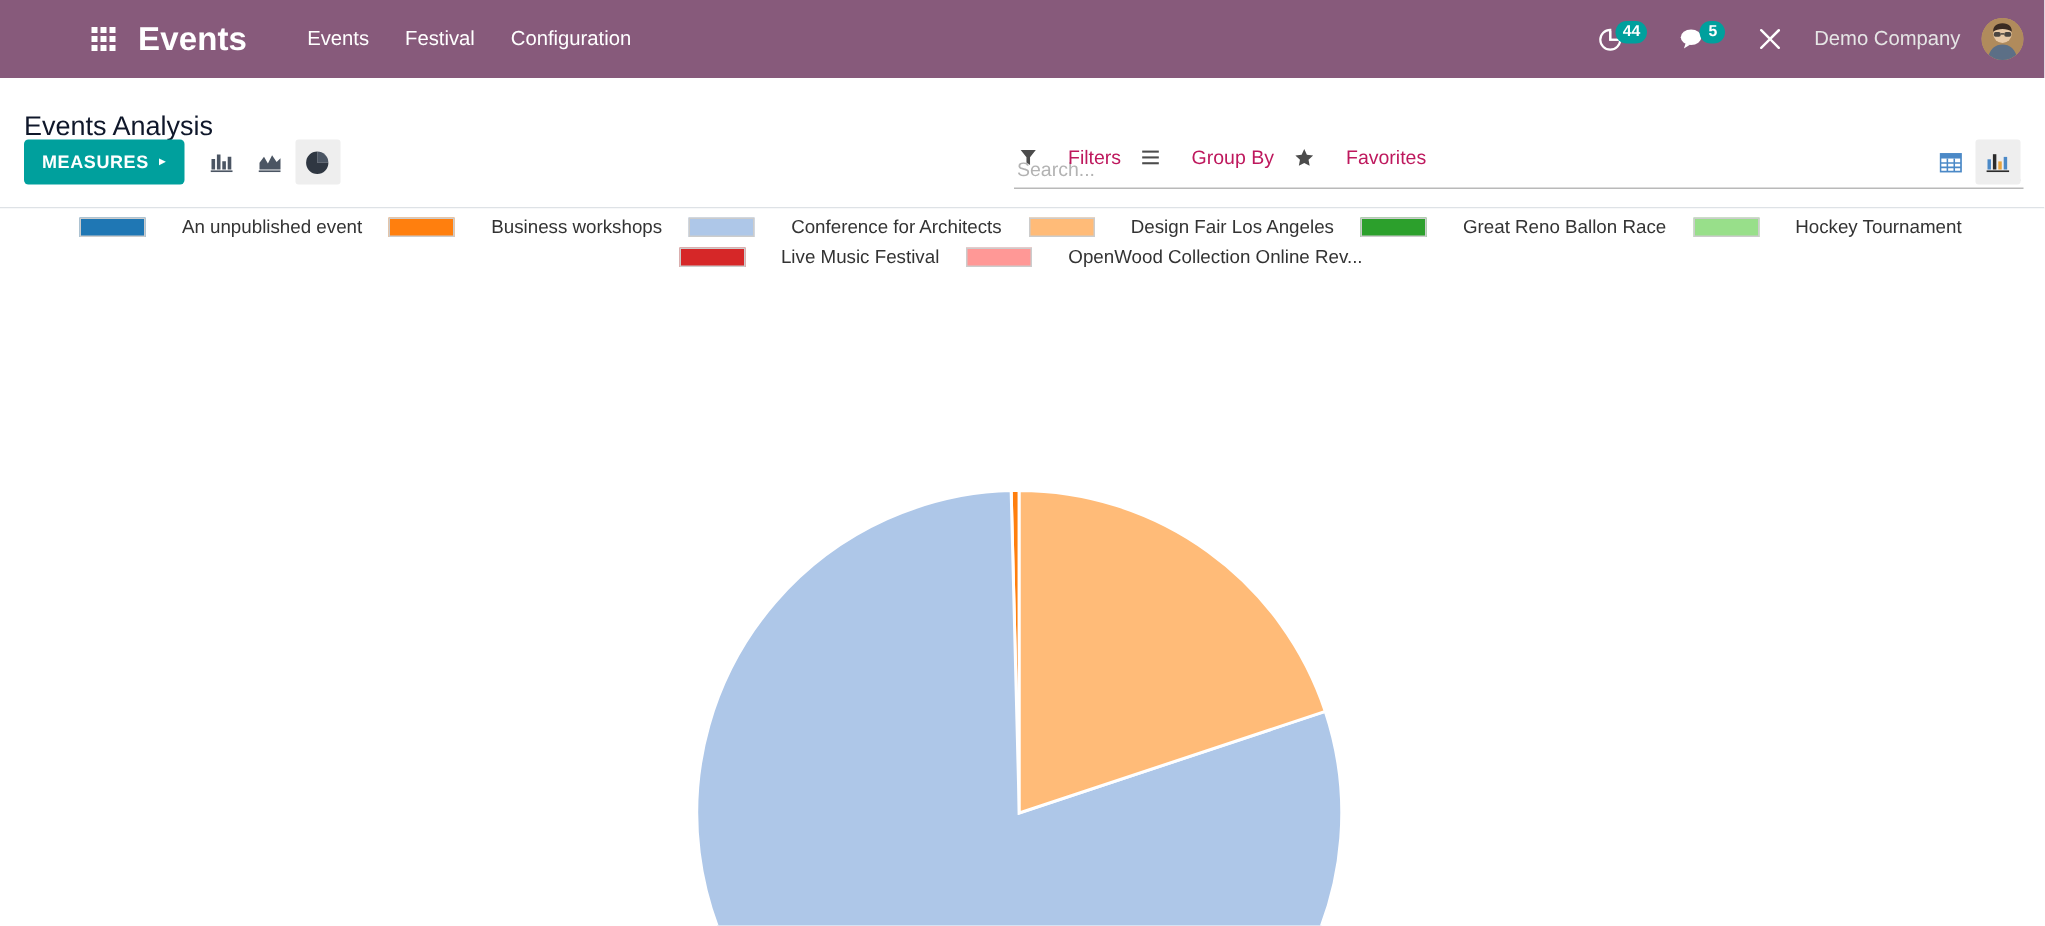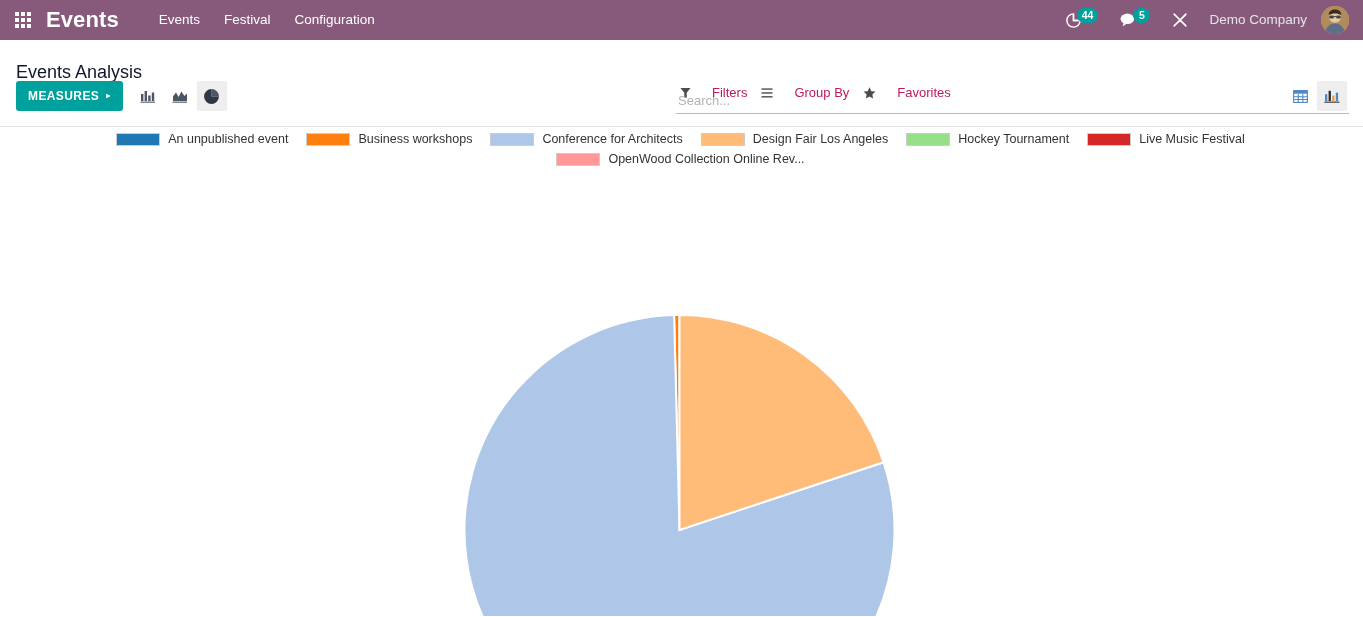--- a/index.html
+++ b/index.html
@@ -8,27 +8,28 @@
     margin: 0; padding: 0;
     width: 1363px; height: 617px;
     overflow: hidden;
     background: #ffffff;
     font-family: "Liberation Sans", sans-serif;
     -webkit-font-smoothing: antialiased;
   }
 
   
   #navbar {
-    height: 40px;
+    height: 52px;
     background: #875A7B;
     display: flex;
     align-items: center;
     position: relative;
     color: #ffffff;
     user-select: none;
+    padding-left: 46px;
   }
   #apps-menu-btn {
     width: 46px; height: 40px;
     display: flex; align-items: center; justify-content: center;
     cursor: pointer;
   }
   .apps-grid {
     display: grid;
     grid-template-columns: repeat(3, 4px);
     grid-template-rows: repeat(3, 4px);
@@ -239,21 +240,21 @@
     padding-top: 2px;
     display: flex;
     flex-wrap: wrap;
     justify-content: center;
     align-content: flex-start;
     row-gap: 0px;
   }
   .legend-item {
     display: flex;
     align-items: center;
-    gap: 8px;
+    gap: 24px;
     padding: 3px 10px 3px 8px;
     cursor: pointer;
     font-size: 12.5px;
     color: #333333;
     white-space: nowrap;
   }
   .legend-swatch {
     width: 44px;
     height: 13px;
     border: 1px solid #cccccc;
@@ -445,20 +446,24 @@
     </div>
     <div class="legend-item">
       <span class="legend-swatch" style="background: rgb(174, 199, 232);"></span>
       <span>Conference for Architects</span>
     </div>
     <div class="legend-item">
       <span class="legend-swatch" style="background: rgb(255, 187, 120);"></span>
       <span>Design Fair Los Angeles</span>
     </div>
     <div class="legend-item">
+      <span class="legend-swatch" style="background: rgb(44, 160, 44);"></span>
+      <span>Great Reno Ballon Race</span>
+    </div>
+    <div class="legend-item">
       <span class="legend-swatch" style="background: rgb(152, 223, 138);"></span>
       <span>Hockey Tournament</span>
     </div>
     <div class="legend-item">
       <span class="legend-swatch" style="background: rgb(214, 39, 40);"></span>
       <span>Live Music Festival</span>
     </div>
     <div class="legend-item">
       <span class="legend-swatch" style="background: rgb(255, 152, 150);"></span>
       <span>OpenWood Collection Online Rev...</span>

